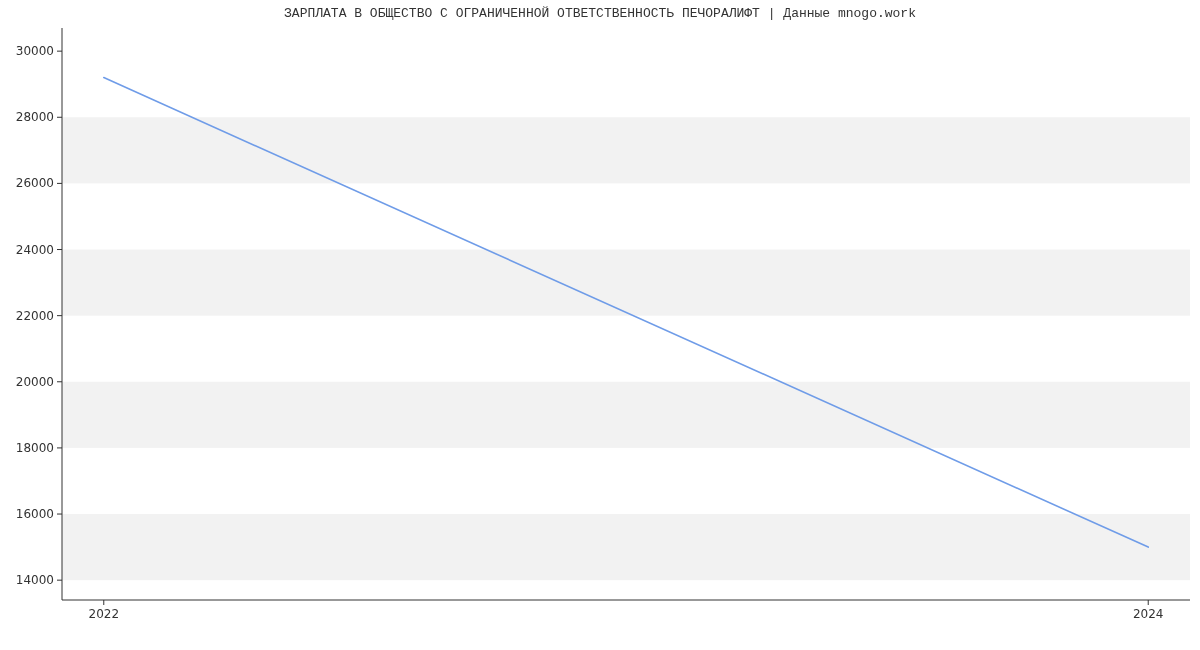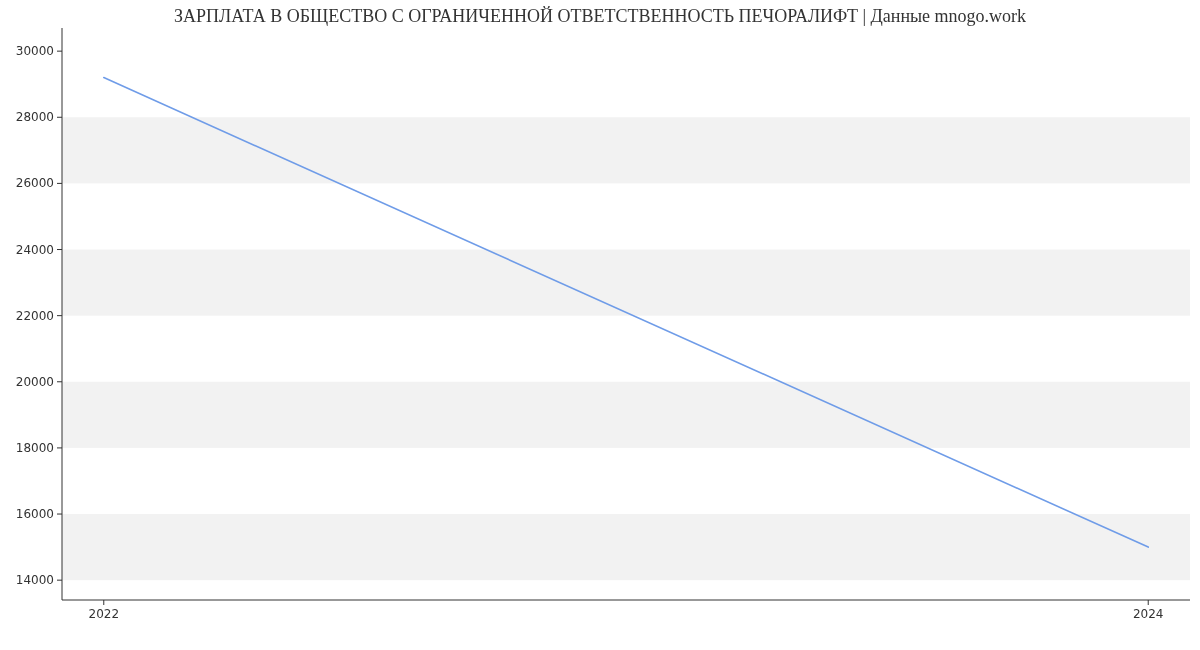--- a/index.html
+++ b/index.html
@@ -14,23 +14,23 @@
     position: relative;
     width: 1200px;
     height: 650px;
   }
   .chart-title {
     position: absolute;
     top: 6px;
     left: 0;
     width: 1200px;
     text-align: center;
-    font-size: 18px;
+    font-size: 13px;
     color: #333333;
-    font-family: Liberation Serif, serif;
+    font-family: Liberation Mono, monospace;
   }
   svg { display: block; }
   .tick-label {
     font-size: 12px;
     fill: #333333;
     font-family: "DejaVu Sans", Arial, sans-serif;
   }
 </style>
 </head>
 <body>

